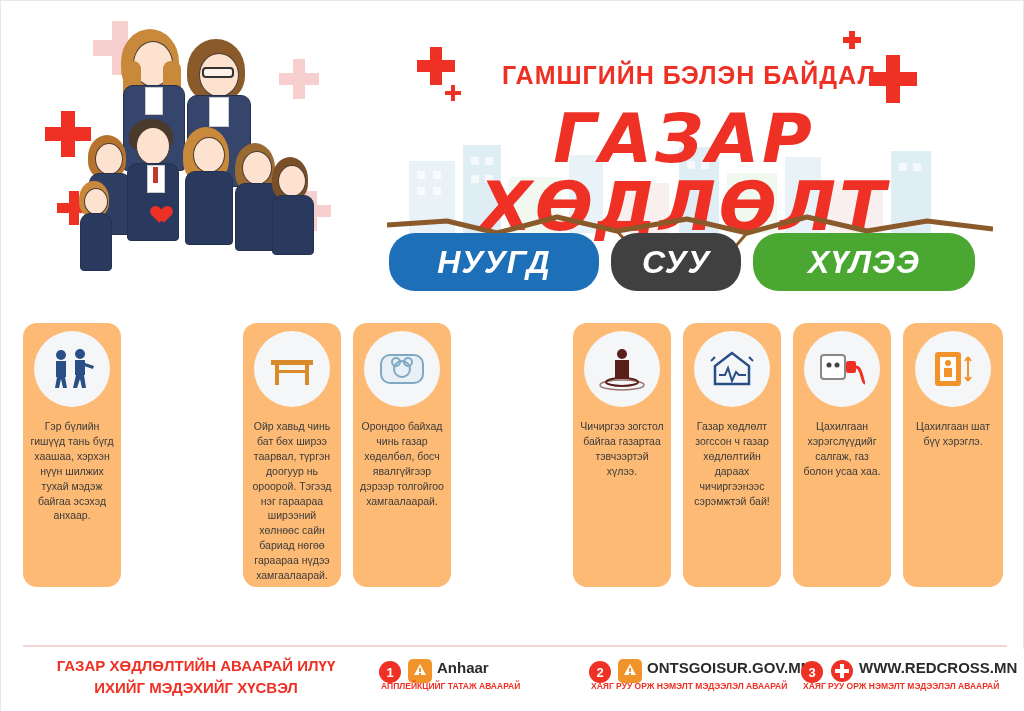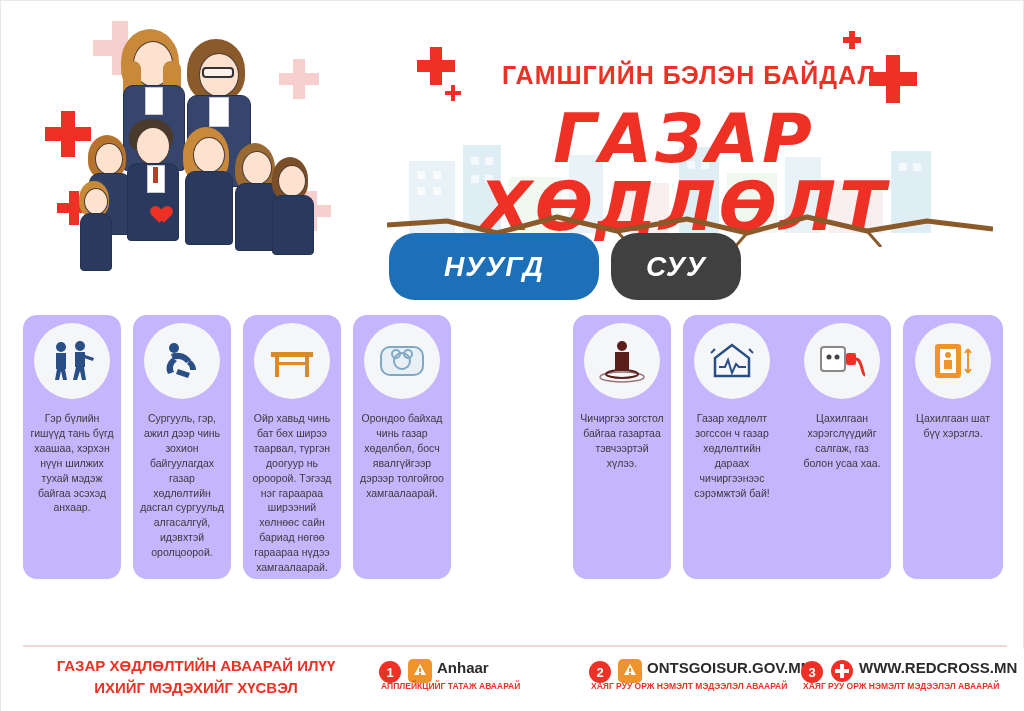--- a/index.html
+++ b/index.html
@@ -67,34 +67,34 @@
   }
   .skyline{
     position:absolute;left:40px;top:110px;width:600px;height:96px;opacity:.45;
   }
   .crack{
     position:absolute;left:38px;top:176px;width:606px;height:44px;
   }
 
   .pills{position:absolute;left:40px;top:206px;width:600px;height:56px;}
   .pill{
-    position:absolute;top:0;height:67px;border-radius:26px;
-    color:#fff;font-weight:bold;font-style:italic;font-size:28px;
+    position:absolute;top:0;height:58px;border-radius:26px;
+    color:#fff;font-weight:bold;font-style:italic;font-size:32px;
     display:flex;align-items:center;justify-content:center;
     letter-spacing:1px;
   }
   .pill.blue{left:0;width:210px;background:#1d6fb8;}
   .pill.yellow{left:222px;width:130px;background:#404040;}
   .pill.green{left:364px;width:222px;background:#4aa832;}
 
   
   .cards{position:absolute;left:22px;top:306px;width:984px;height:336px;}
   .card{
-    position:absolute;top:8px;width:98px;height:264px;
-    background:#c4b5fd;border-radius:14px;
+    position:absolute;top:16px;width:98px;height:264px;
+    background:#fdba74;border-radius:14px;
   }
   .card .circ{
     position:absolute;left:11px;top:8px;width:76px;height:76px;border-radius:50%;
     background:#f5f6f8;display:flex;align-items:center;justify-content:center;
   }
   .card .txt{
     position:absolute;left:7px;top:96px;width:84px;
     text-align:center;font-size:10.5px;line-height:1.42;color:#3b3b3b;
   }
   .icon-svg{display:block;}
@@ -257,20 +257,21 @@
       <div class="big-title">ГАЗАР ХӨДЛӨЛТ</div>
 
       <svg class="crack" viewBox="0 0 606 44" preserveAspectRatio="none">
         <path d="M0 22 L60 18 L110 30 L170 14 L230 28 L300 16 L360 30 L420 14 L480 28 L540 18 L606 26" stroke="#8b5a2b" stroke-width="5" fill="none" stroke-linejoin="round"></path>
         <path d="M110 30 L96 44 M230 28 L244 44 M360 30 L348 44 M480 28 L494 44" stroke="#8b5a2b" stroke-width="3" fill="none"></path>
       </svg>
 
       <div class="pills">
         <div class="pill blue">НУУГД</div>
         <div class="pill yellow">СУУ</div>
+        <div class="pill green">ХҮЛЭЭ</div>
       </div>
     </div>
   </div>
 
   <div class="cards">
 
     <div class="card" style="left:0px;">
       <div class="circ">
         <svg class="icon-svg" width="46" height="42" viewBox="0 0 46 42">
           <circle cx="12" cy="7" r="5" fill="#2a4f86"></circle>
@@ -278,32 +279,20 @@
           <path d="M8 29l-2 11h4l2-9 2 9h4l-2-11z" fill="#2a4f86"></path>
           <circle cx="31" cy="6" r="5" fill="#2a4f86"></circle>
           <path d="M26 12h10v15H26z" fill="#2a4f86"></path>
           <path d="M27 27l-3 13h4l3-9 2 9h4l-2-13z" fill="#2a4f86"></path>
           <path d="M36 15l9 3-1 3-9-3z" fill="#2a4f86"></path>
         </svg>
       </div>
       <div class="txt">Гэр бүлийн гишүүд тань бүгд хаашаа, хэрхэн нүүн шилжих тухай мэдэж байгаа эсэхэд анхаар.</div>
     </div>
 
-    <div class="card" style="left:110px;">
-      <div class="circ">
-        <svg class="icon-svg" width="44" height="42" viewBox="0 0 44 42">
-          <circle cx="14" cy="8" r="5" fill="#2a4f86"></circle>
-          <path d="M11 14c8-3 16 0 20 6l-5 3c-3-4-8-5-13-3z" fill="#2a4f86"></path>
-          <path d="M12 18c-5 4-7 10-4 16l6-2c-2-4-1-8 3-11z" fill="#2a4f86"></path>
-          <path d="M16 34l12 4 2-5-12-4z" fill="#2a4f86"></path>
-          <path d="M30 20c4 2 6 6 6 10h-6c0-3-1-5-3-6z" fill="#2a4f86"></path>
-        </svg>
-      </div>
-      <div class="txt">Сургууль, гэр, ажил дээр чинь зохион байгуулагдах газар хөдлөлтийн дасгал сургуульд алгасалгүй, идэвхтэй оролцоорой.</div>
-    </div>
 
     <div class="card" style="left:220px;">
       <div class="circ">
         <svg class="icon-svg" width="46" height="38" viewBox="0 0 46 38">
           <path d="M2 10h42v5H2z" fill="#d98b2b"></path>
           <path d="M6 15h4v20H6zM36 15h4v20h-4z" fill="#d98b2b"></path>
           <path d="M10 20h26v3H10z" fill="#d98b2b"></path>
         </svg>
       </div>
       <div class="txt">Ойр хавьд чинь бат бөх ширээ таарвал, түргэн доогуур нь ороорой. Тэгээд нэг гараараа ширээний хөлнөөс сайн бариад нөгөө гараараа нүдээ хамгаалаарай.</div>
@@ -327,21 +316,21 @@
         <svg class="icon-svg" width="46" height="44" viewBox="0 0 46 44">
           <circle cx="23" cy="7" r="5" fill="#5a1f1a"></circle>
           <path d="M16 13h14v18H16z" fill="#5a1f1a"></path>
           <ellipse cx="23" cy="35" rx="16" ry="4" fill="none" stroke="#5a1f1a" stroke-width="2"></ellipse>
           <ellipse cx="23" cy="38" rx="22" ry="5" fill="none" stroke="#5a1f1a" stroke-width="1.5" opacity=".6"></ellipse>
         </svg>
       </div>
       <div class="txt">Чичиргээ зогстол байгаа газартаа тэвчээртэй хүлээ.</div>
     </div>
 
-    <div class="card" style="left:660px;padding-left:45px;">
+    <div class="card" style="left:660px;">
       <div class="circ">
         <svg class="icon-svg" width="46" height="40" viewBox="0 0 46 40">
           <path d="M23 4L6 17v18h34V17z" fill="none" stroke="#2a4f86" stroke-width="2.5"></path>
           <path d="M10 26h6l3-7 4 13 4-9 3 3h7" fill="none" stroke="#2a4f86" stroke-width="2"></path>
           <path d="M2 12l4-4M44 12l-4-4" stroke="#2a4f86" stroke-width="2"></path>
         </svg>
       </div>
       <div class="txt">Газар хөдлөлт зогссон ч газар хөдлөлтийн дараах чичиргээнээс сэрэмжтэй бай!</div>
     </div>
 

